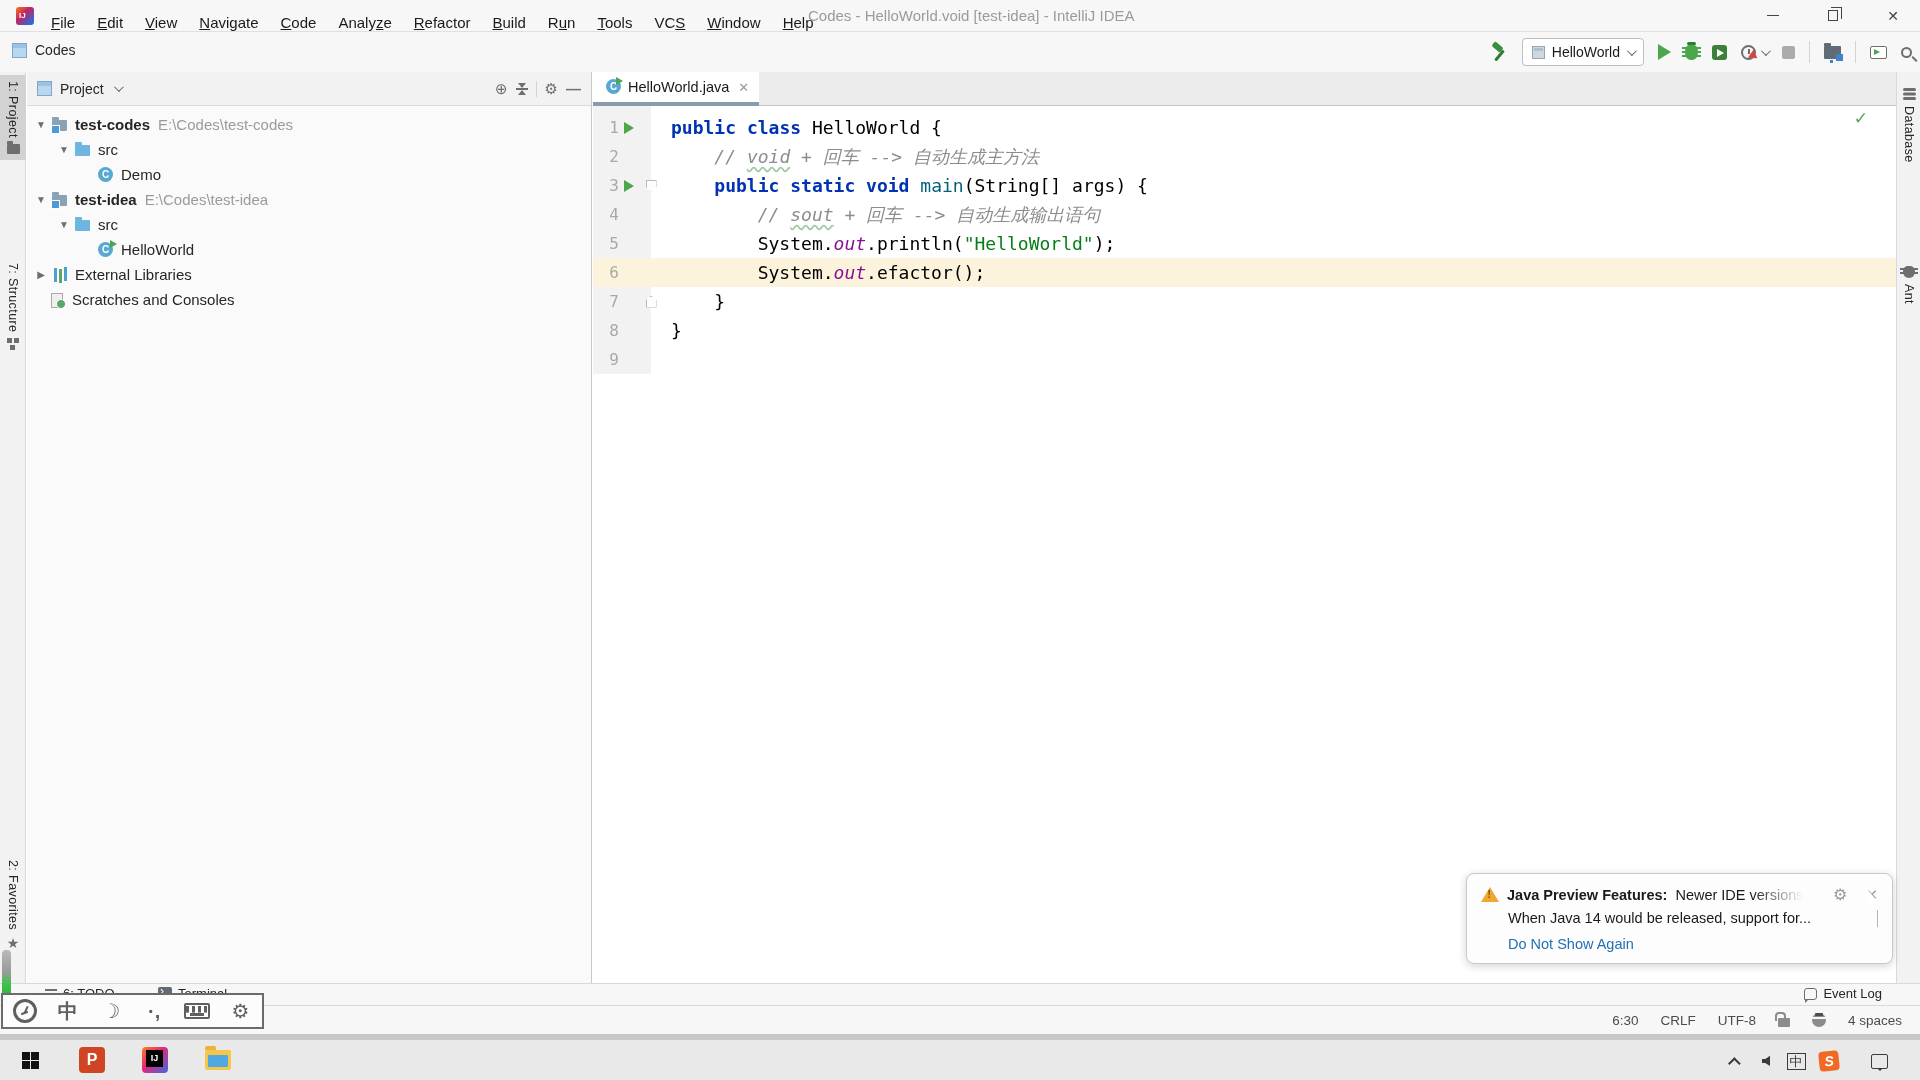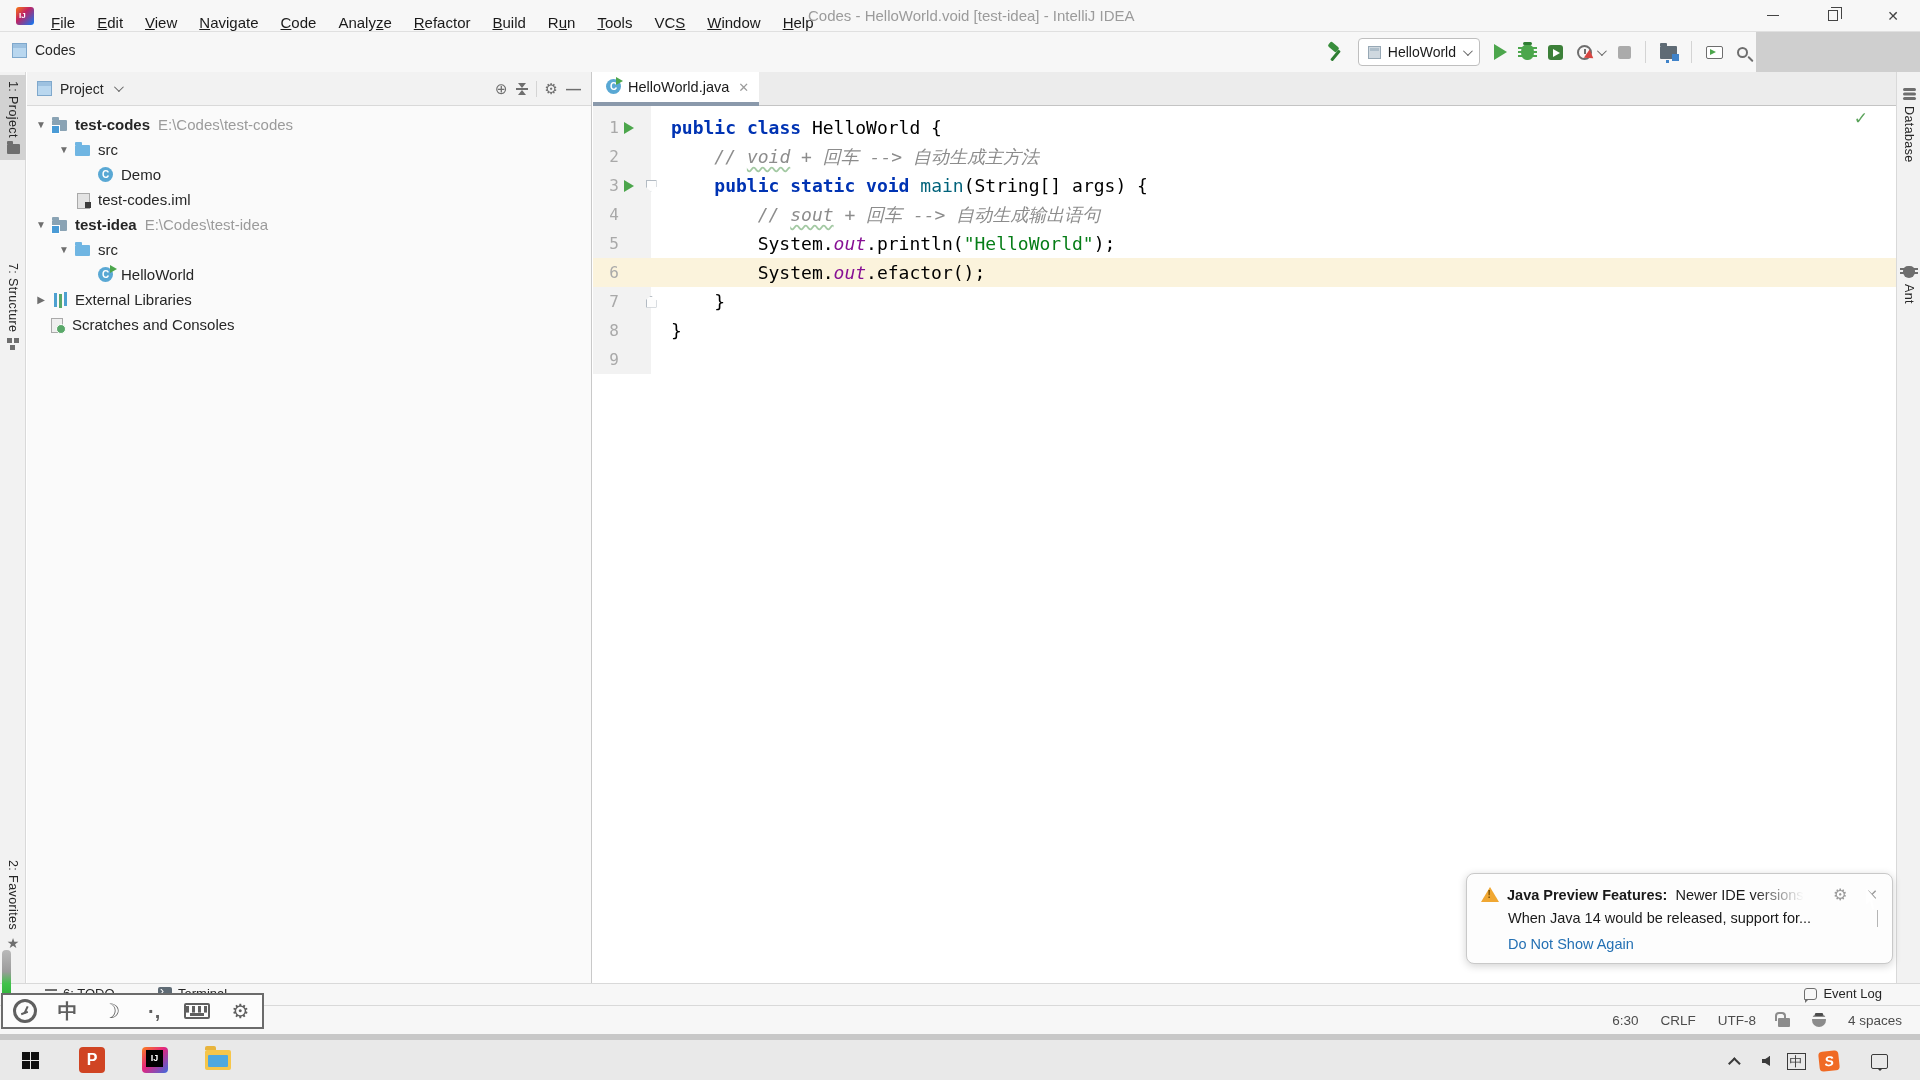--- a/index.html
+++ b/index.html
@@ -17,21 +17,21 @@
   .menu-item u { text-decoration:underline; }
   #win-title { position:absolute; left:808px; top:7px; font-size:15px; color:#9B9B9B; white-space:nowrap; }
   .winbtn { position:absolute; top:0; width:46px; height:31px; display:flex; align-items:center; justify-content:center; color:#444; }
   #btn-min { left:1750px; } #btn-restore { left:1810px; } #btn-close { left:1870px; }
   #btn-min::after { content:""; width:12px; height:1.6px; background:#444; }
   #btn-restore .sq { width:10px; height:11px; border:1.4px solid #444; position:relative; background:#F7F7F7;}
   #btn-restore .sq::before { content:""; position:absolute; left:2px; top:-4px; width:10px; height:11px; border:1.4px solid #444; border-bottom:none; border-left:none; }
   #btn-close::after { content:"✕"; font-size:14px; }
 
   
-  #toolbar { position:absolute; left:0; top:32px; width:1756px; height:40px; background:#F7F7F7; z-index:4; }
+  #toolbar { position:absolute; left:0; top:32px; width:1920px; height:40px; background:#F7F7F7; z-index:4; }
   #breadcrumb { position:absolute; left:12px; top:10px; display:flex; align-items:center; gap:8px; }
   .proj-sq { width:15px; height:15px; background:#B9D7EF; border:1px solid #7FA8CC; position:relative; }
   .proj-sq::before { content:""; position:absolute; left:0; top:0; right:0; height:4px; background:#9DC1E0; }
   #breadcrumb span { font-size:14px; color:#262626; }
   #run-controls { position:absolute; right:8px; top:4px; height:32px; display:flex; align-items:center; gap:14px; }
   .tb-sep { width:1px; height:22px; background:#D4D4D4; }
   
   .icon-hammer { position:relative; width:18px; height:18px; }
   .icon-hammer::before { content:""; position:absolute; left:8px; top:6px; width:3px; height:13px; background:#2E7D32; transform:rotate(40deg); border-radius:1px;}
   .icon-hammer::after { content:""; position:absolute; left:2px; top:1px; width:11px; height:6px; background:#388E3C; transform:rotate(40deg); border-radius:2px;}
@@ -324,25 +324,20 @@
           </span>
           <span class="label">src</span>
         </div>
         <div class="tree-row" style="padding-left: 54px;">
           <span class="arrow"></span>
           <span class="ticon ticon-class">
             <span class="circle-c">C</span>
           </span>
           <span class="label">Demo</span>
         </div>
-        <div class="tree-row" style="padding-left: 31px;">
-          <span class="arrow"></span>
-          <span class="ticon ticon-iml"></span>
-          <span class="label">test-codes.iml</span>
-        </div>
         <div class="tree-row" style="padding-left: 8px;">
           <span class="arrow">▼</span>
           <span class="ticon ticon-projdir">
             <span class="fold-shape"></span>
           </span>
           <span class="label bold">test-idea</span>
           <span class="path">E:\Codes\test-idea</span>
         </div>
         <div class="tree-row" style="padding-left: 31px;">
           <span class="arrow">▼</span>

